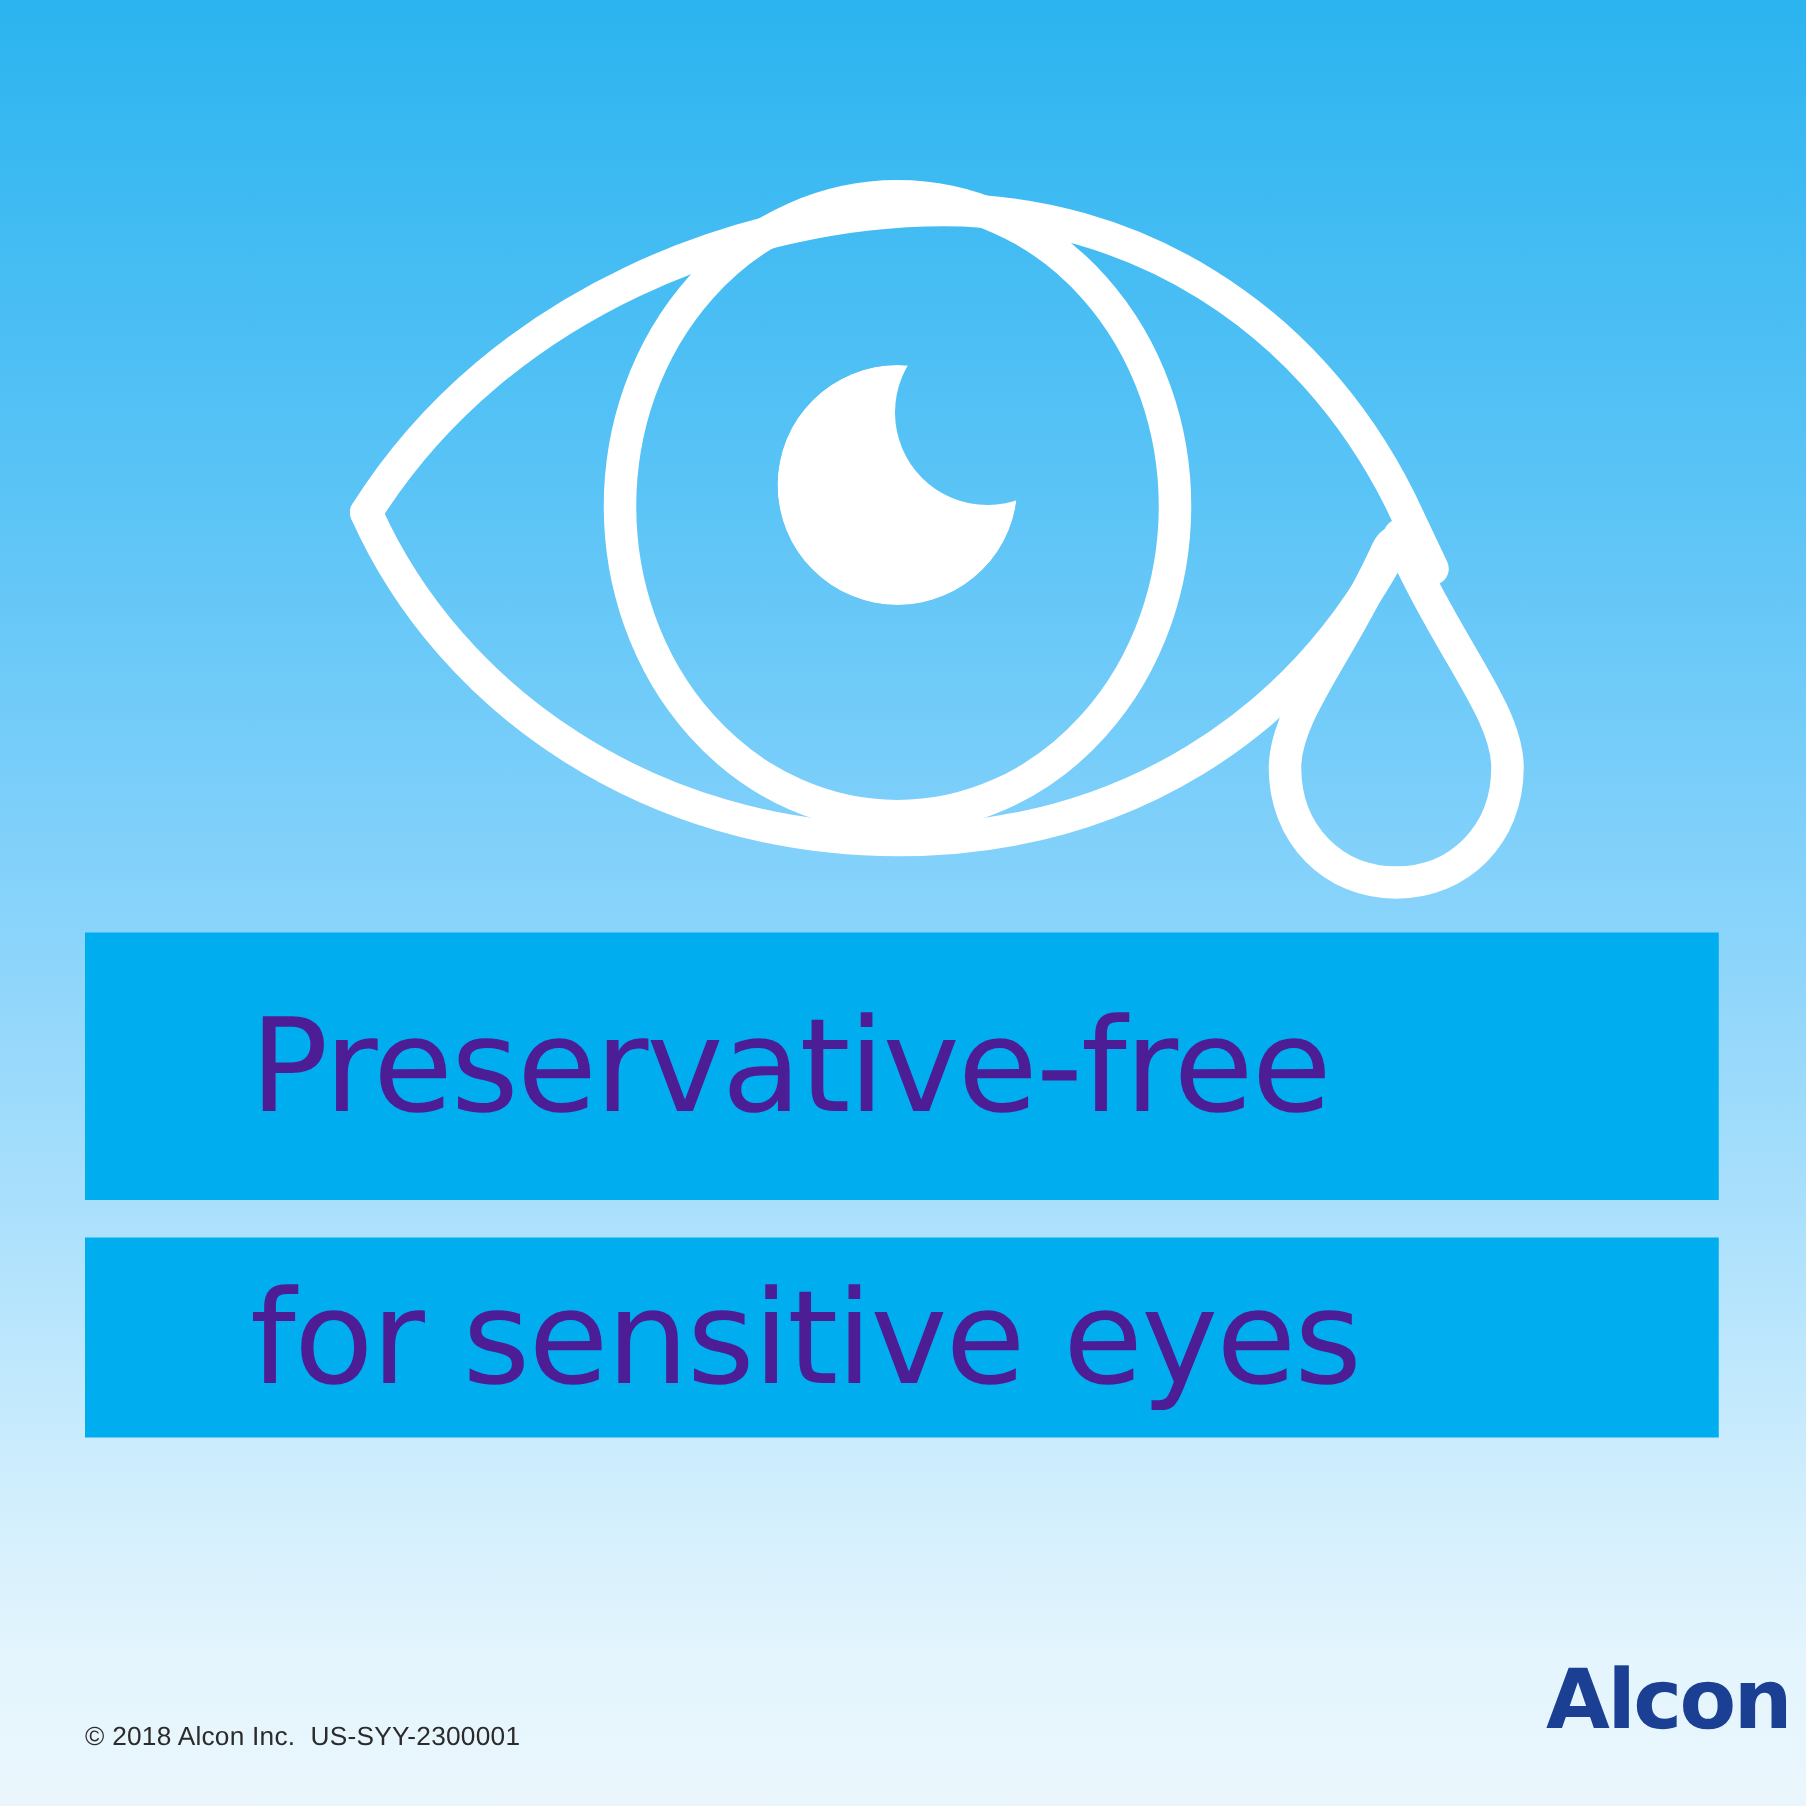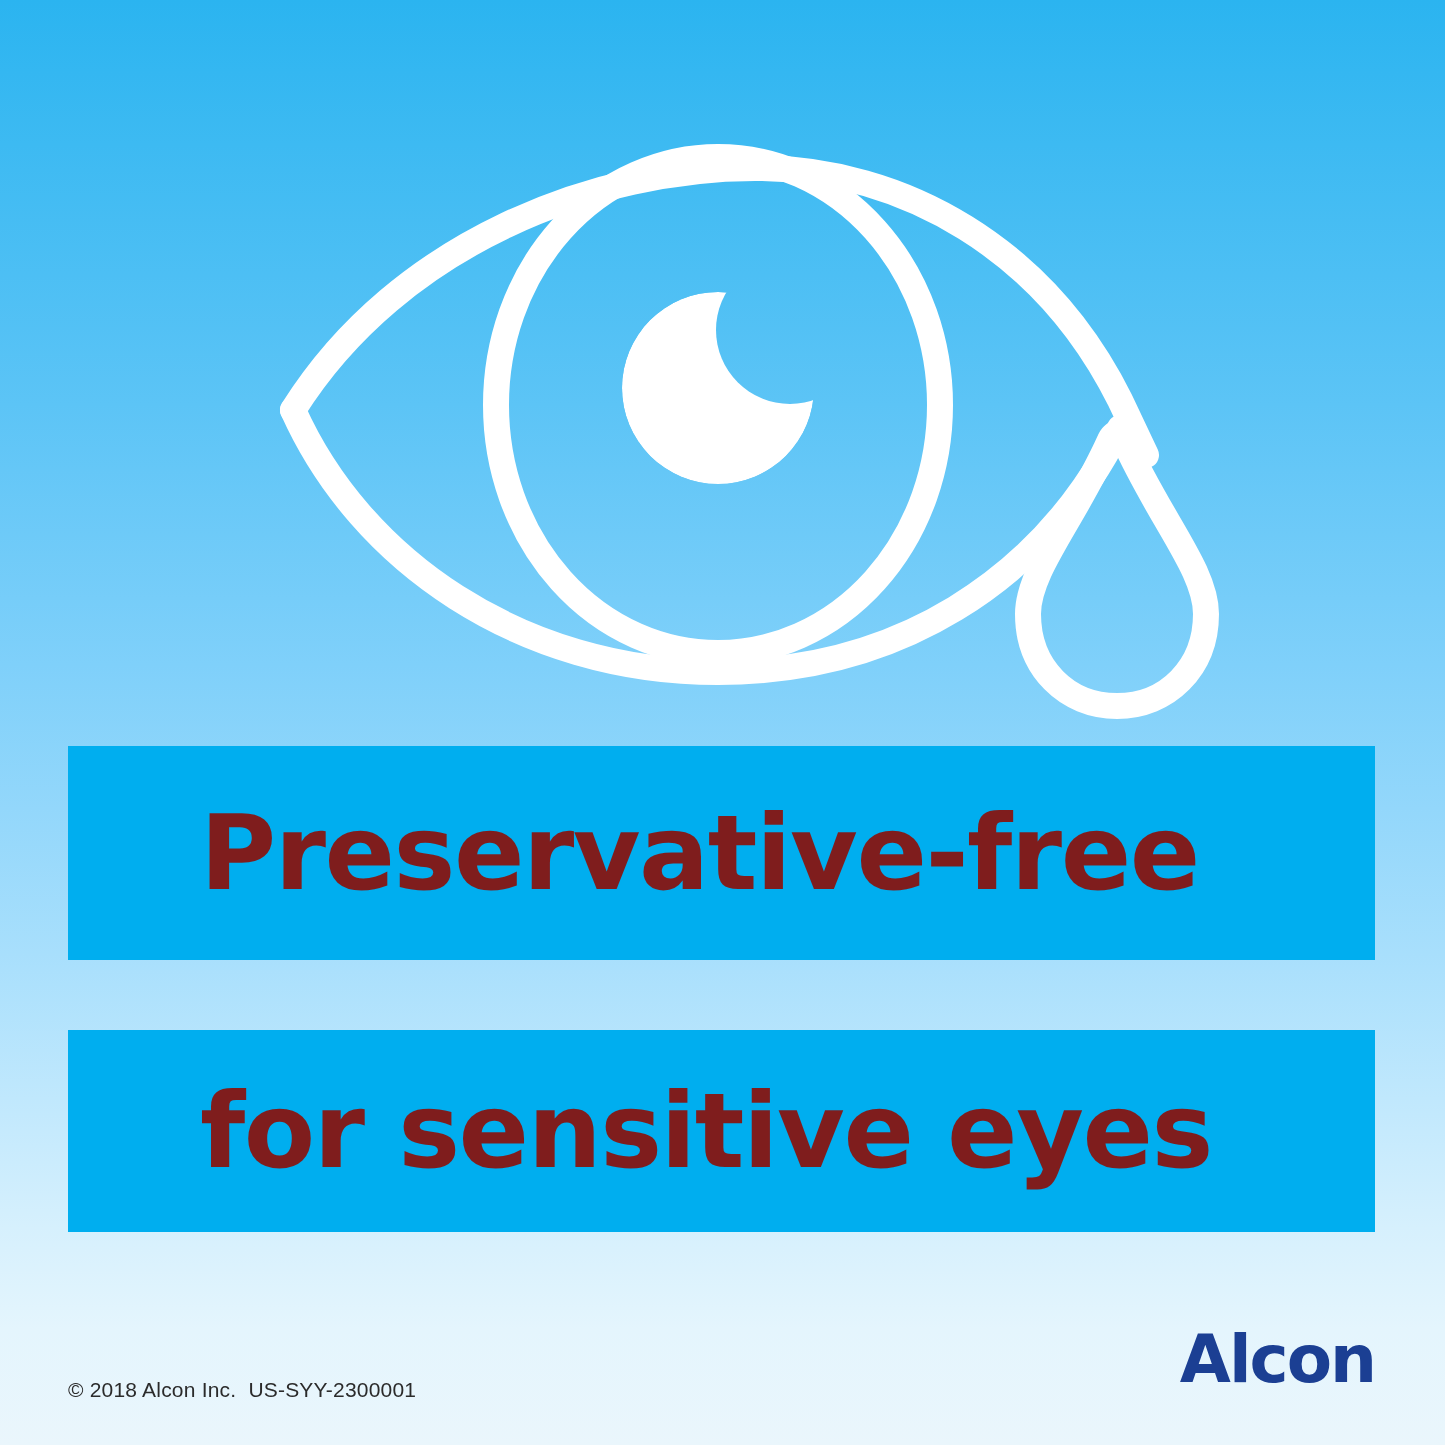--- a/index.html
+++ b/index.html
@@ -47,27 +47,26 @@
     align-items: center;
     box-sizing: border-box;
     padding-left: 132px;
   }
   #banner-primary {
     top: 746px;
     height: 214px;
   }
   #banner-secondary {
     top: 990px;
-    height: 202px;
-    margin-top: 40px;
+    height: 160px;
   }
   .banner-text {
-    color: #7f1d1d;
+    color: #4c1d95;
     font-family: "DejaVu Sans", "Liberation Sans", sans-serif;
-    font-weight: bold;
+    font-weight: normal;
     font-size: 104px;
     line-height: 1;
     letter-spacing: -1.5px;
     white-space: nowrap;
     text-rendering: geometricPrecision;
   }
 
   
   #copyright-text {
     position: absolute;
@@ -75,21 +74,21 @@
     top: 1378px;
     font-family: "Liberation Sans", sans-serif;
     font-size: 21px;
     color: #2b2b2b;
     letter-spacing: 0.2px;
     white-space: pre;
   }
 
   #alcon-logo {
     position: absolute;
-    left: 1170px;
+    left: 1227px;
     top: 1326px;
     width: 205px;
     height: 68px;
   }
   #alcon-logo-text {
     font-family: "DejaVu Sans", "Liberation Sans", sans-serif;
     font-weight: bold;
     font-size: 66px;
     line-height: 68px;
     letter-spacing: -2px;

